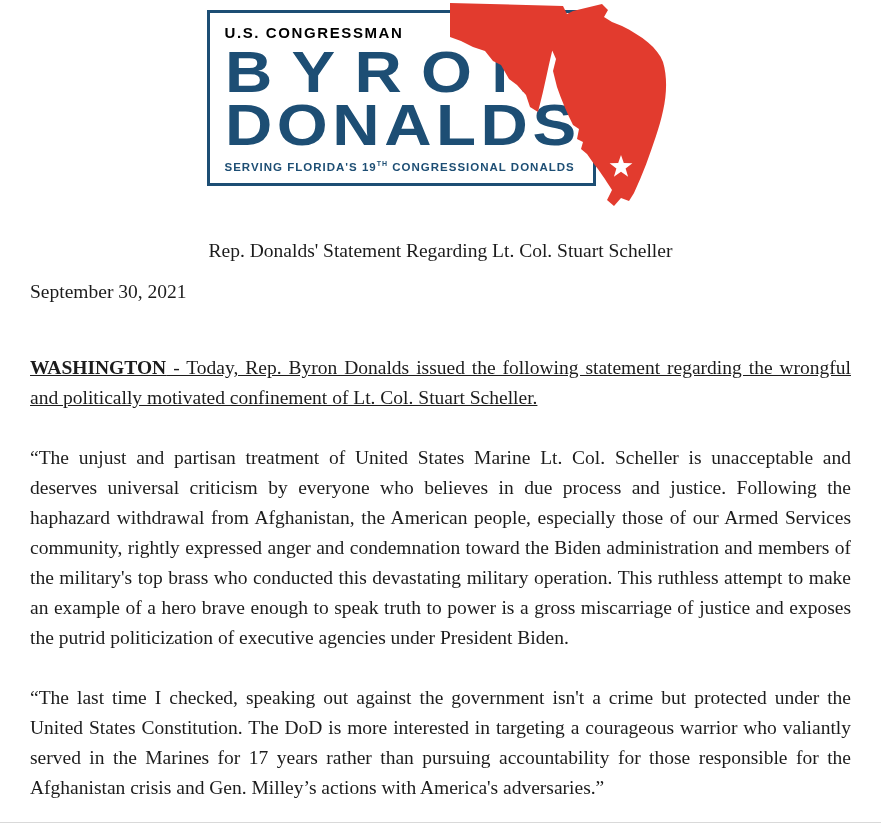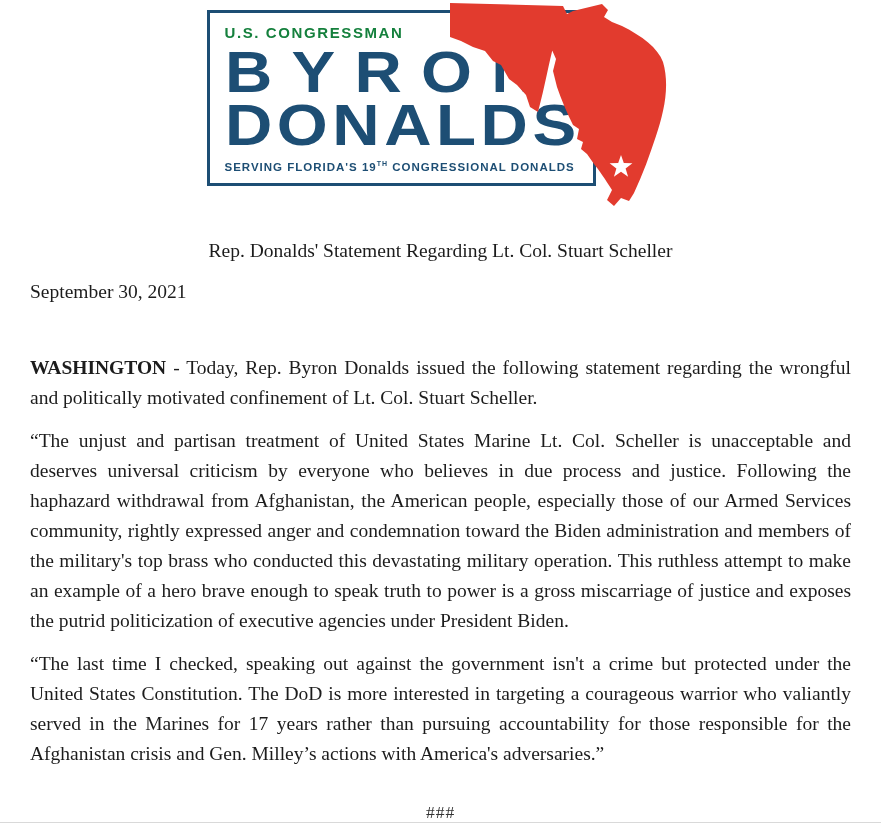--- a/index.html
+++ b/index.html
@@ -27,21 +27,21 @@
     border: 3px solid #1d4e74;
     background: #ffffff;
     padding: 11px 0 0 15px;
     z-index: 1;
   }
   .logo-kicker {
     font-family: "Liberation Sans", sans-serif;
     font-weight: bold;
     font-size: 15px;
     letter-spacing: 1.6px;
-    color: #15803d;
+    color: #000000;
   }
   .logo-name {
     font-family: "Liberation Sans", sans-serif;
     font-weight: bold;
     color: #1d4e74;
     font-size: 58px;
     line-height: 57px;
     transform: scaleX(1.13);
     transform-origin: left center;
     white-space: nowrap;
@@ -73,22 +73,22 @@
   }
   .doc-date {
     margin-top: 19px;
     font-size: 19.5px;
   }
   .doc-par {
     font-size: 19.5px;
     line-height: 30px;
     text-align: justify;
   }
-  .doc-par.first { margin-top: 50px; }
-  .doc-par + .doc-par { margin-top: 13px; }
+  .doc-par.first { margin-top: 50px; text-decoration: underline; }
+  .doc-par + .doc-par { margin-top: 30px; }
   .doc-par b { font-weight: bold; }
   .end-mark {
     margin-top: 33px;
     text-align: center;
     font-size: 17.5px;
     letter-spacing: 1px;
     color: #333;
   }
 </style>
 </head>

